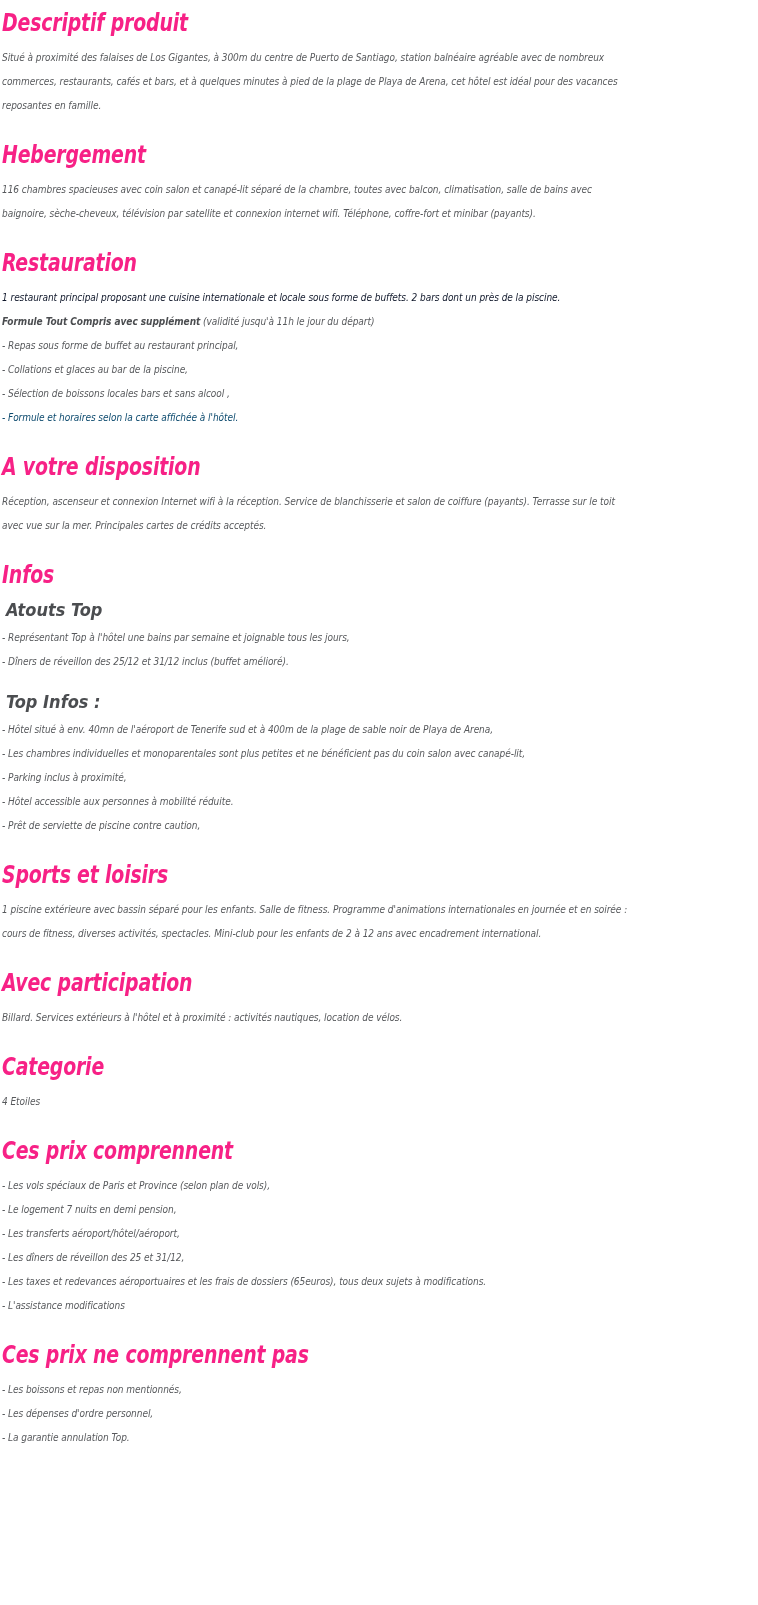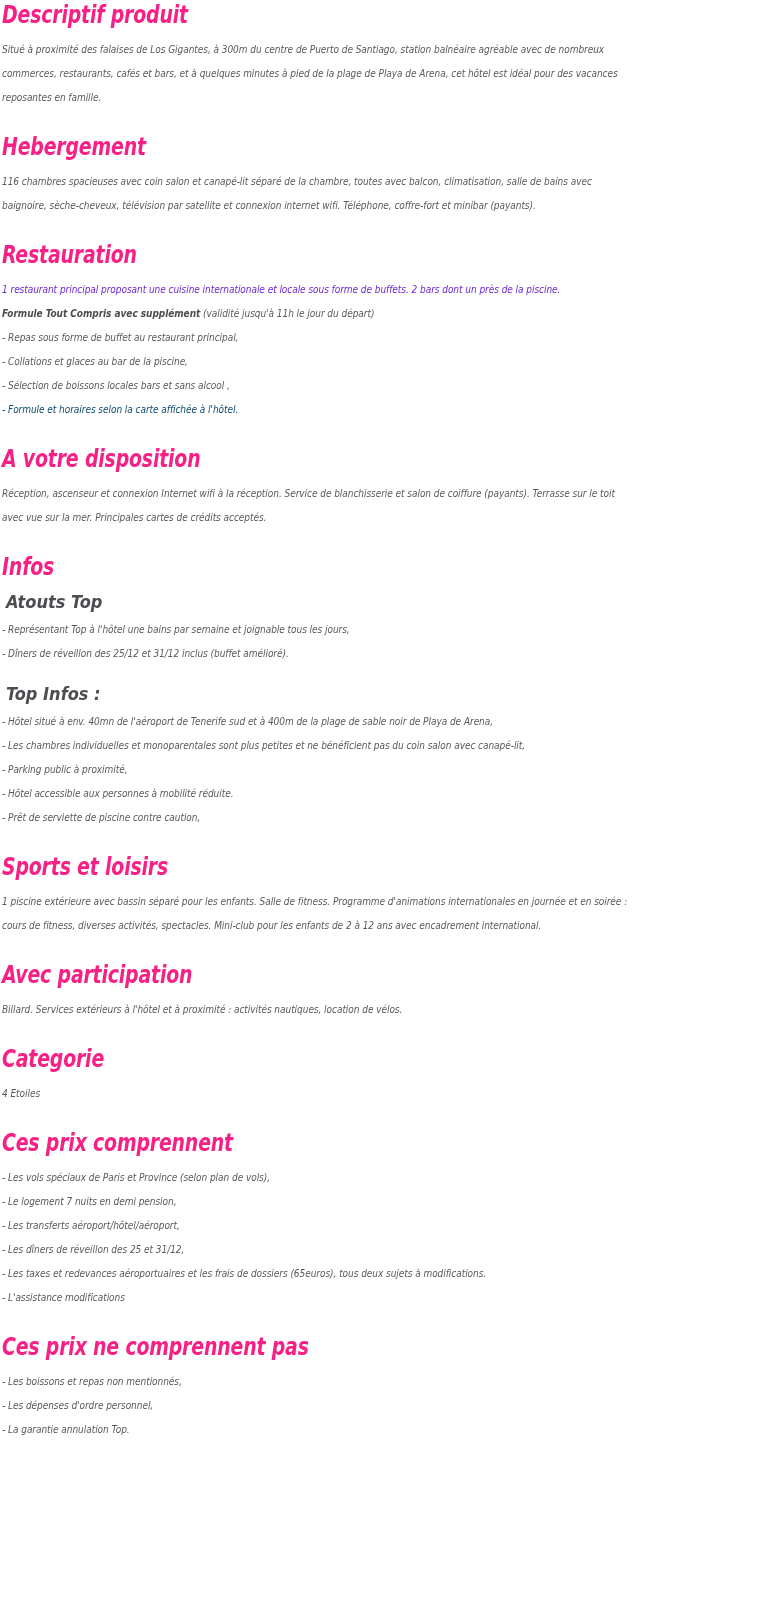--- a/index.html
+++ b/index.html
@@ -9,21 +9,21 @@
     background: #ffffff;
   }
   body {
     width: 758px;
     font-family: "DejaVu Sans", "Liberation Sans", sans-serif;
     -webkit-font-smoothing: antialiased;
   }
   .page {
     width: 636px;
     box-sizing: border-box;
-    padding: 0 2px 6px 2px;
+    padding: 8px 2px 6px 2px;
     background: #ffffff;
   }
 
   
   .section {
     margin: 0;
     padding: 0;
   }
   .section + .section {
     margin-top: 22px;
@@ -94,21 +94,21 @@
     <p class="body-text" style="color: rgb(87, 89, 92);">Situé à proximité des falaises de Los Gigantes, à 300m du centre de Puerto de Santiago, station balnéaire agréable avec de nombreux commerces, restaurants, cafés et bars, et à quelques minutes à pied de la plage de Playa de Arena, cet hôtel est idéal pour des vacances reposantes en famille.</p>
   </section>
 
   <section class="section">
     <h2 class="sec-title" style="color: rgb(247, 33, 134);">Hebergement</h2>
     <p class="body-text" style="color: rgb(87, 89, 92);">116 chambres spacieuses avec coin salon et canapé-lit séparé de la chambre, toutes avec balcon, climatisation, salle de bains avec baignoire, sèche-cheveux, télévision par satellite et connexion internet wifi. Téléphone, coffre-fort et minibar (payants).</p>
   </section>
 
   <section class="section">
     <h2 class="sec-title" style="color: rgb(247, 33, 134);">Restauration</h2>
-    <p class="body-text" style="color: #6d28d9;">1 restaurant principal proposant une cuisine internationale et locale sous forme de buffets. 2 bars dont un près de la piscine.</p>
+    <p class="body-text" style="color: #0f172a;">1 restaurant principal proposant une cuisine internationale et locale sous forme de buffets. 2 bars dont un près de la piscine.</p>
     <p class="body-text" style="color: rgb(87, 89, 92);"><span class="strong">Formule Tout Compris avec supplément</span><span> (validité jusqu'à 11h le jour du départ)</span></p>
     <span class="line" style="color: rgb(87, 89, 92);">- Repas sous forme de buffet au restaurant principal,</span>
     <span class="line" style="color: rgb(87, 89, 92);">- Collations et glaces au bar de la piscine,</span>
     <span class="line" style="color: rgb(87, 89, 92);">- Sélection de boissons locales bars et sans alcool ,</span>
     <span class="line" style="color: #0c4a6e;">- Formule et horaires selon la carte affichée à l'hôtel.</span>
   </section>
 
   <section class="section">
     <h2 class="sec-title" style="color: rgb(247, 33, 134);">A votre disposition</h2>
     <p class="body-text" style="color: rgb(87, 89, 92);">Réception, ascenseur et connexion Internet wifi à la réception. Service de blanchisserie et salon de coiffure (payants). Terrasse sur le toit avec vue sur la mer. Principales cartes de crédits acceptés.</p>
@@ -119,21 +119,21 @@
 
     <span class="sub-head">Atouts Top</span>
     <span class="line" style="color: rgb(87, 89, 92);">- Représentant Top à l'hôtel une bains par semaine et joignable tous les jours,</span>
     <span class="line" style="color: rgb(87, 89, 92);">- Dîners de réveillon des 25/12 et 31/12 inclus (buffet amélioré).</span>
 
     <div class="gap-sm"></div>
 
     <span class="sub-head">Top Infos :</span>
     <span class="line" style="color: rgb(87, 89, 92);">- Hôtel situé à env. 40mn de l'aéroport de Tenerife sud et à 400m de la plage de sable noir de Playa de Arena,</span>
     <span class="line" style="color: rgb(87, 89, 92);">- Les chambres individuelles et monoparentales sont plus petites et ne bénéficient pas du coin salon avec canapé-lit,</span>
-    <span class="line" style="color: rgb(87, 89, 92);">- Parking public à proximité,</span>
+    <span class="line" style="color: rgb(87, 89, 92);">- Parking inclus à proximité,</span>
     <span class="line" style="color: rgb(87, 89, 92);">- Hôtel accessible aux personnes à mobilité réduite.</span>
     <span class="line" style="color: rgb(87, 89, 92);">- Prêt de serviette de piscine contre caution,</span>
   </section>
 
   <section class="section">
     <h2 class="sec-title" style="color: rgb(247, 33, 134);">Sports et loisirs</h2>
     <p class="body-text" style="color: rgb(87, 89, 92);">1 piscine extérieure avec bassin séparé pour les enfants. Salle de fitness. Programme d'animations internationales en journée et en soirée : cours de fitness, diverses activités, spectacles. Mini-club pour les enfants de 2 à 12 ans avec encadrement international.</p>
   </section>
 
   <section class="section">

